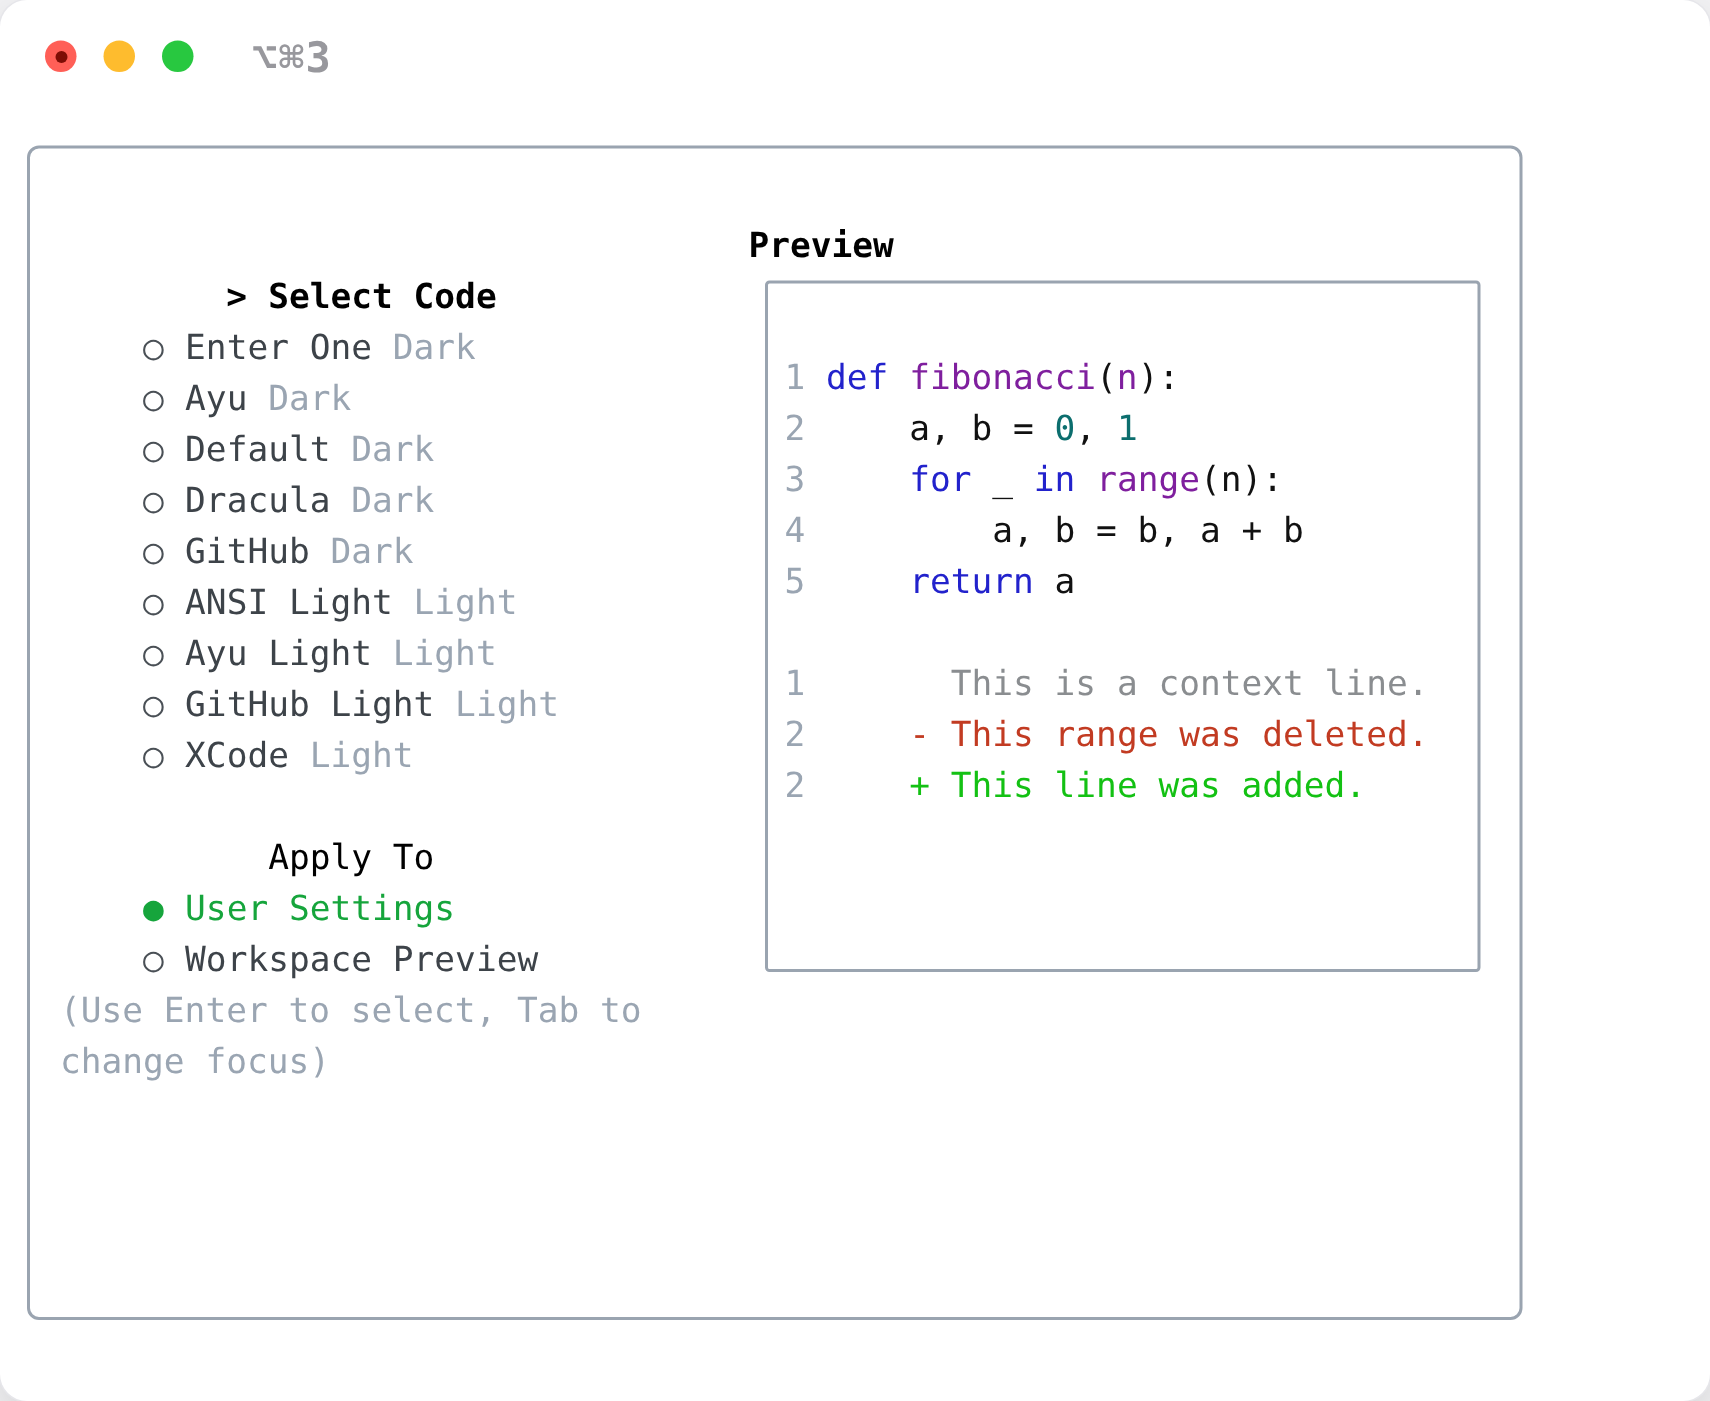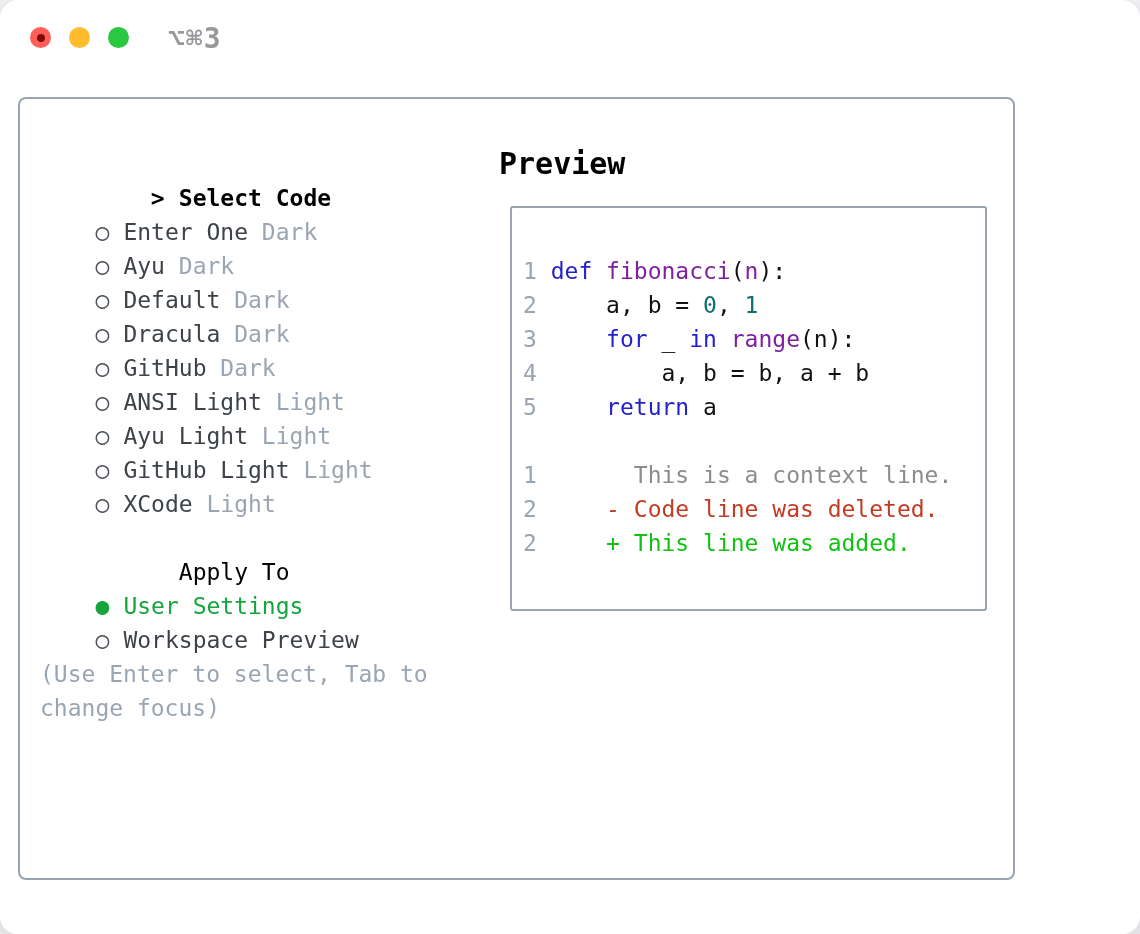--- a/index.html
+++ b/index.html
@@ -41,23 +41,23 @@
   .row{height:34px;line-height:34px;font-size:23px;white-space:pre;}
   .marker{display:inline-block;width:28px;color:#4a5056;}
   .row-header .marker, .row-header .name{color:var(--header-text);font-weight:bold;}
   .name{color:var(--item-text);}
   .tag{color:var(--secondary-label);}
   .row.selected .marker, .row.selected .name{color:var(--selected-green);}
   .apply-header .name{color:#000000;}
   .hint{height:34px;line-height:34px;font-size:23px;color:var(--hint-text);white-space:pre;}
   
   .col-right{position:absolute;left:479px;top:48px;width:520px;height:700px;}
-  .preview-header{height:34px;line-height:34px;font-size:30px;font-weight:bold;color:var(--header-text);white-space:pre;}
+  .preview-header{height:34px;line-height:34px;font-size:23px;font-weight:bold;color:var(--header-text);white-space:pre;}
   .preview-box{
-    position:absolute;left:11px;top:59px;width:477px;height:405px;
+    position:absolute;left:11px;top:40px;width:477px;height:461px;
     border:2px solid var(--border);border-radius:3px;box-sizing:border-box;
     padding:46px 8px 0 11px;overflow:hidden;background:#ffffff;
   }
   .pline{height:34px;line-height:34px;font-size:23px;white-space:pre;}
   .ln{color:var(--line-number);}
   .tok-keyword{color:var(--code-keyword);}
   .tok-title{color:var(--code-title);}
   .tok-number{color:var(--code-number);}
   .tok-plain{color:var(--code-plain);}
   .diff-context{color:var(--diff-context);}
@@ -152,20 +152,20 @@
       <div class="preview-header">Preview</div>
       <div class="preview-box">
         <div id="code-block">
             <div class="pline"><span class="ln">1 </span><span class="tok-keyword">def </span><span class="tok-title">fibonacci</span><span class="tok-plain">(</span><span class="tok-title">n</span><span class="tok-plain">):</span></div>
             <div class="pline"><span class="ln">2 </span><span class="tok-plain">    a, b = </span><span class="tok-number">0</span><span class="tok-plain">, </span><span class="tok-number">1</span></div>
             <div class="pline"><span class="ln">3 </span><span class="tok-plain">    </span><span class="tok-keyword">for</span><span class="tok-plain"> _ </span><span class="tok-keyword">in</span><span class="tok-plain"> </span><span class="tok-title">range</span><span class="tok-plain">(n):</span></div>
             <div class="pline"><span class="ln">4 </span><span class="tok-plain">        a, b = b, a + b</span></div>
             <div class="pline"><span class="ln">5 </span><span class="tok-plain">    </span><span class="tok-keyword">return</span><span class="tok-plain"> a</span></div>
             <div class="pline"><span class="tok-plain"> </span></div>
             <div class="pline"><span class="ln">1</span><span class="tok-plain">     </span><span class="diff-context">  </span><span class="diff-context">This is a context line.</span></div>
-            <div class="pline"><span class="ln">2</span><span class="tok-plain">     </span><span class="diff-deleted">- </span><span class="diff-deleted">Code line was deleted.</span></div>
+            <div class="pline"><span class="ln">2</span><span class="tok-plain">     </span><span class="diff-deleted">- </span><span class="diff-deleted">This range was deleted.</span></div>
             <div class="pline"><span class="ln">2</span><span class="tok-plain">     </span><span class="diff-added">+ </span><span class="diff-added">This line was added.</span></div>
           </div>
       </div>
     </div>
 
   </div>
 </div>
 
 </body></html>

